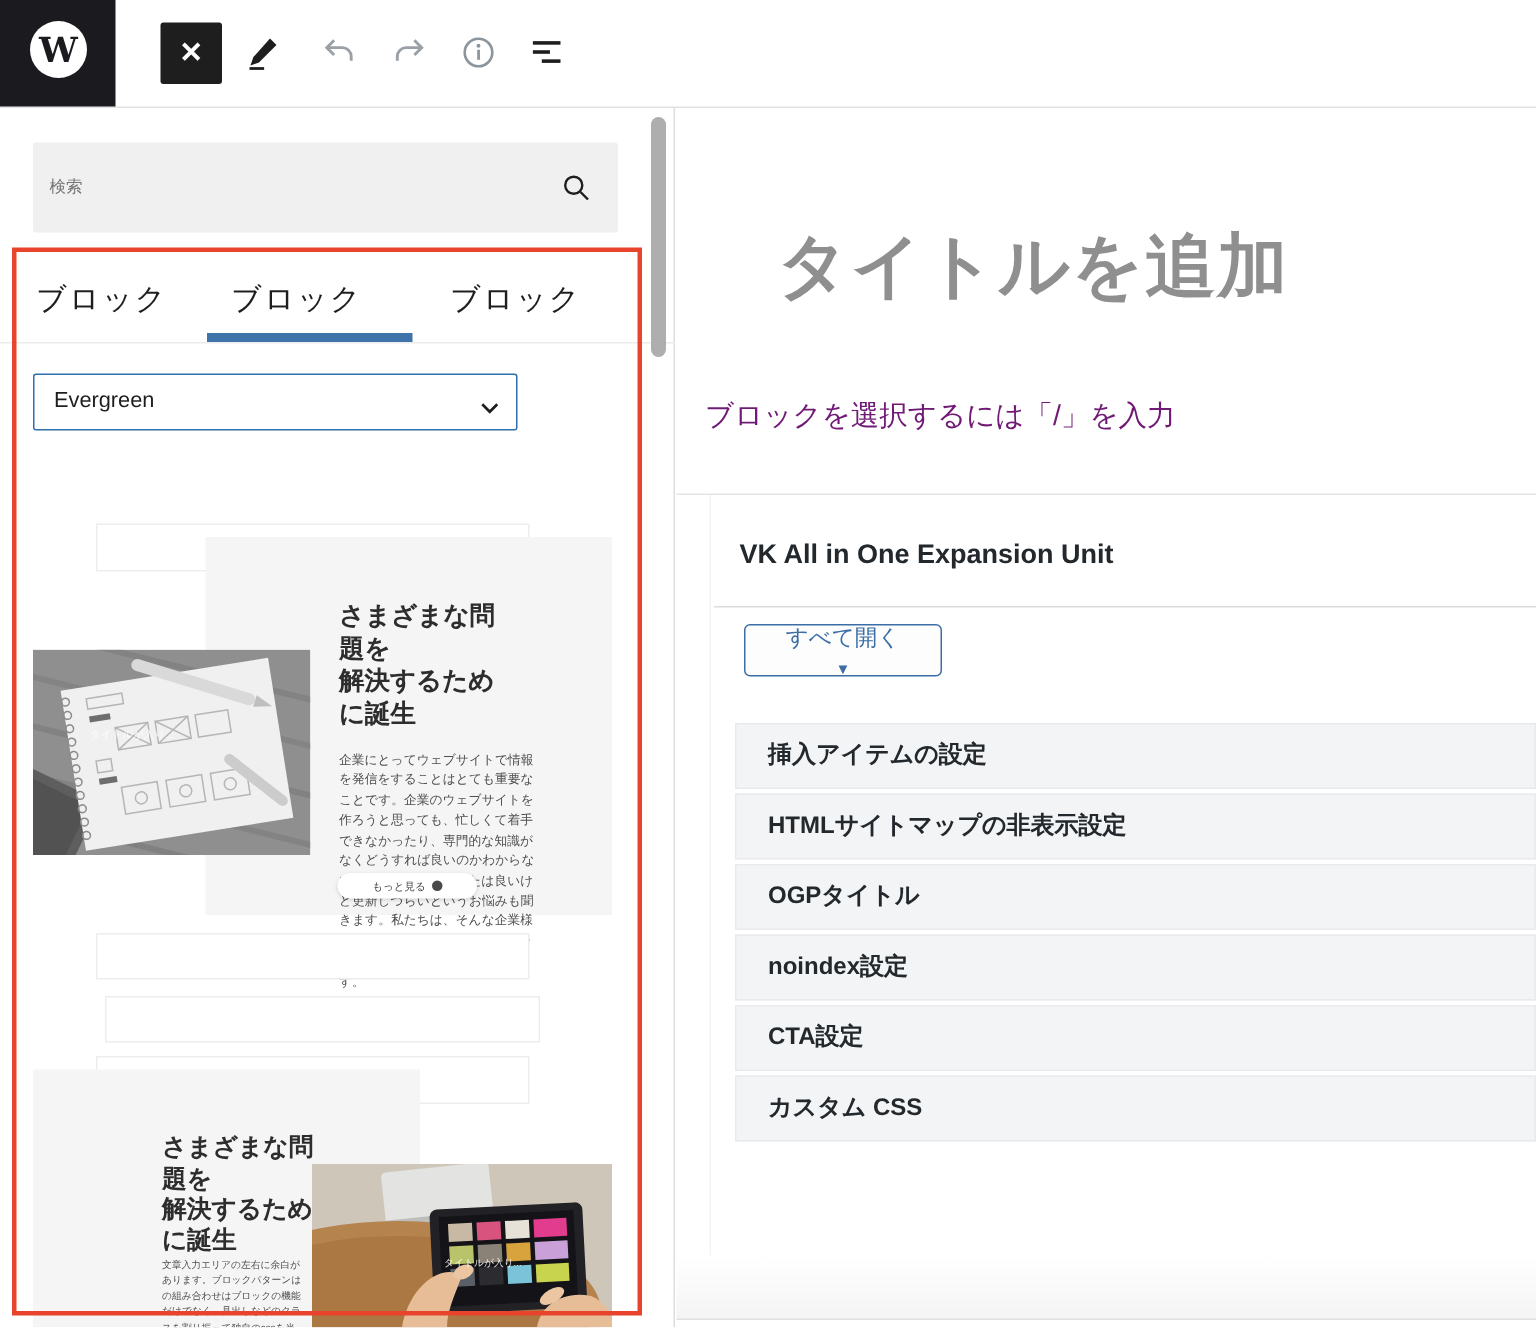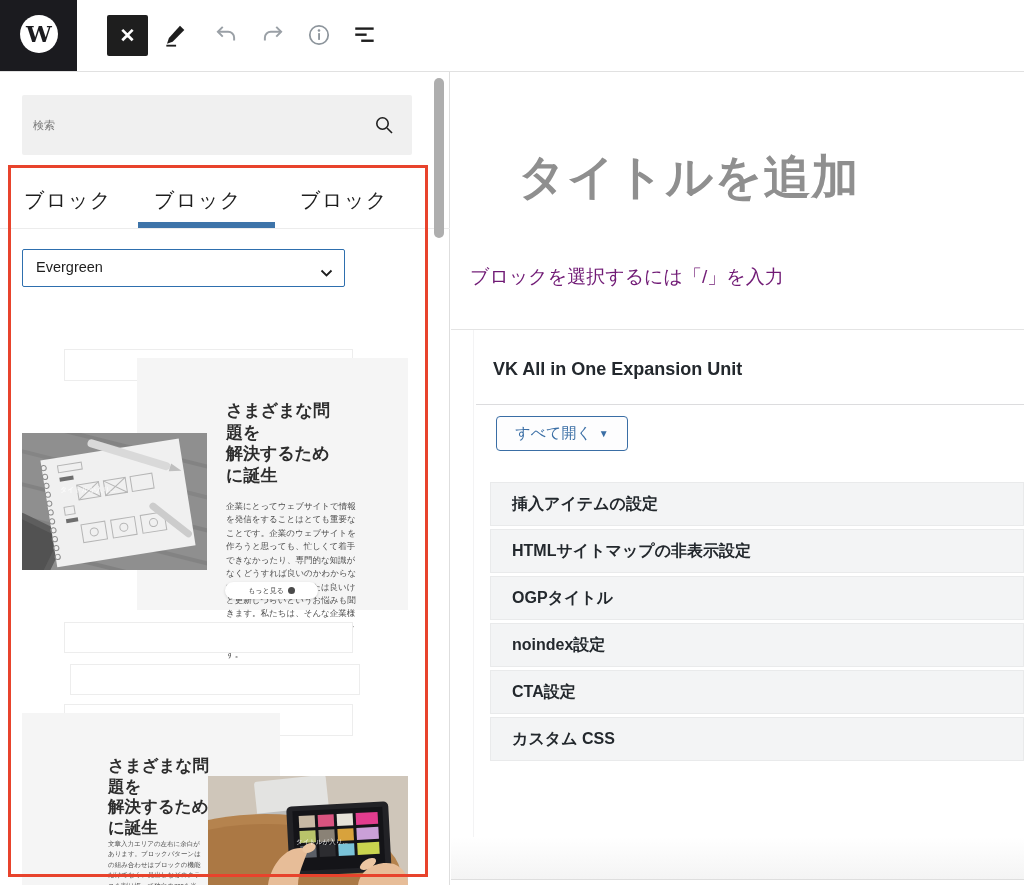--- a/index.html
+++ b/index.html
@@ -61,21 +61,21 @@
   .annotation { position:absolute; left:8px; top:165px; width:420px; height:712px; border:3px solid #e8432c; z-index:40; pointer-events:none; }
 
   
   .main { position:absolute; left:451px; top:72px; width:573px; height:813px; background:#fff; }
   .post-title { position:absolute; left:19px; top:74px; font-size:47px; font-weight:bold; color:#8f8f8f; letter-spacing:1px; cursor:text;margin-left:48px; }
   .block-appender { position:absolute; left:19px; top:192px; font-size:19px; color:#701a75; cursor:text; }
   .hr1 { position:absolute; left:0; top:257px; width:573px; height:1px; background:#e4e4e4; }
   .mb-vline { position:absolute; left:22px; top:258px; height:507px; width:1px; background:#f3f3f4; }
   .mb-title { position:absolute; left:42px; top:287px; font-size:18px; font-weight:bold; color:#23282d; }
   .hr2 { position:absolute; left:25px; top:332px; width:548px; height:1px; background:#dcdcde; }
-  .open-all { position:absolute; left:45px; top:344px; width:132px; height:35px; background:#fdfdfe; border:1.5px solid #3a6ea5; border-radius:4px; color:#3a6ea5; font-size:15px; display:flex; align-items:center; justify-content:center; gap:7px; cursor:pointer; }
+  .open-all { position:absolute; left:45px; top:344px; width:132px; height:35px; background:#fdfdfe; border:1.5px solid #3a6ea5; border-radius:4px; color:#3a6ea5; font-size:15px; display:flex; align-items:center; justify-content:center; gap:7px; cursor:pointer;flex-direction:column; }
   .open-all .tri { font-size:10px; line-height:1; }
   .acc-list { position:absolute; left:39px; top:410px; width:534px; }
   .acc-row { height:44px; margin-bottom:3px; background:#f3f4f5; border:1px solid #e9eaeb; font-size:16px; font-weight:bold; color:#23282d; line-height:42px; padding-left:21px; cursor:pointer; }
   .bottom-fade { position:absolute; left:0; top:765px; width:573px; height:43px; background:linear-gradient(#ffffff, #f4f4f4); border-bottom:1px solid #dedede; }
 </style>
 </head>
 <body>
 
 <div class="stage">
 

